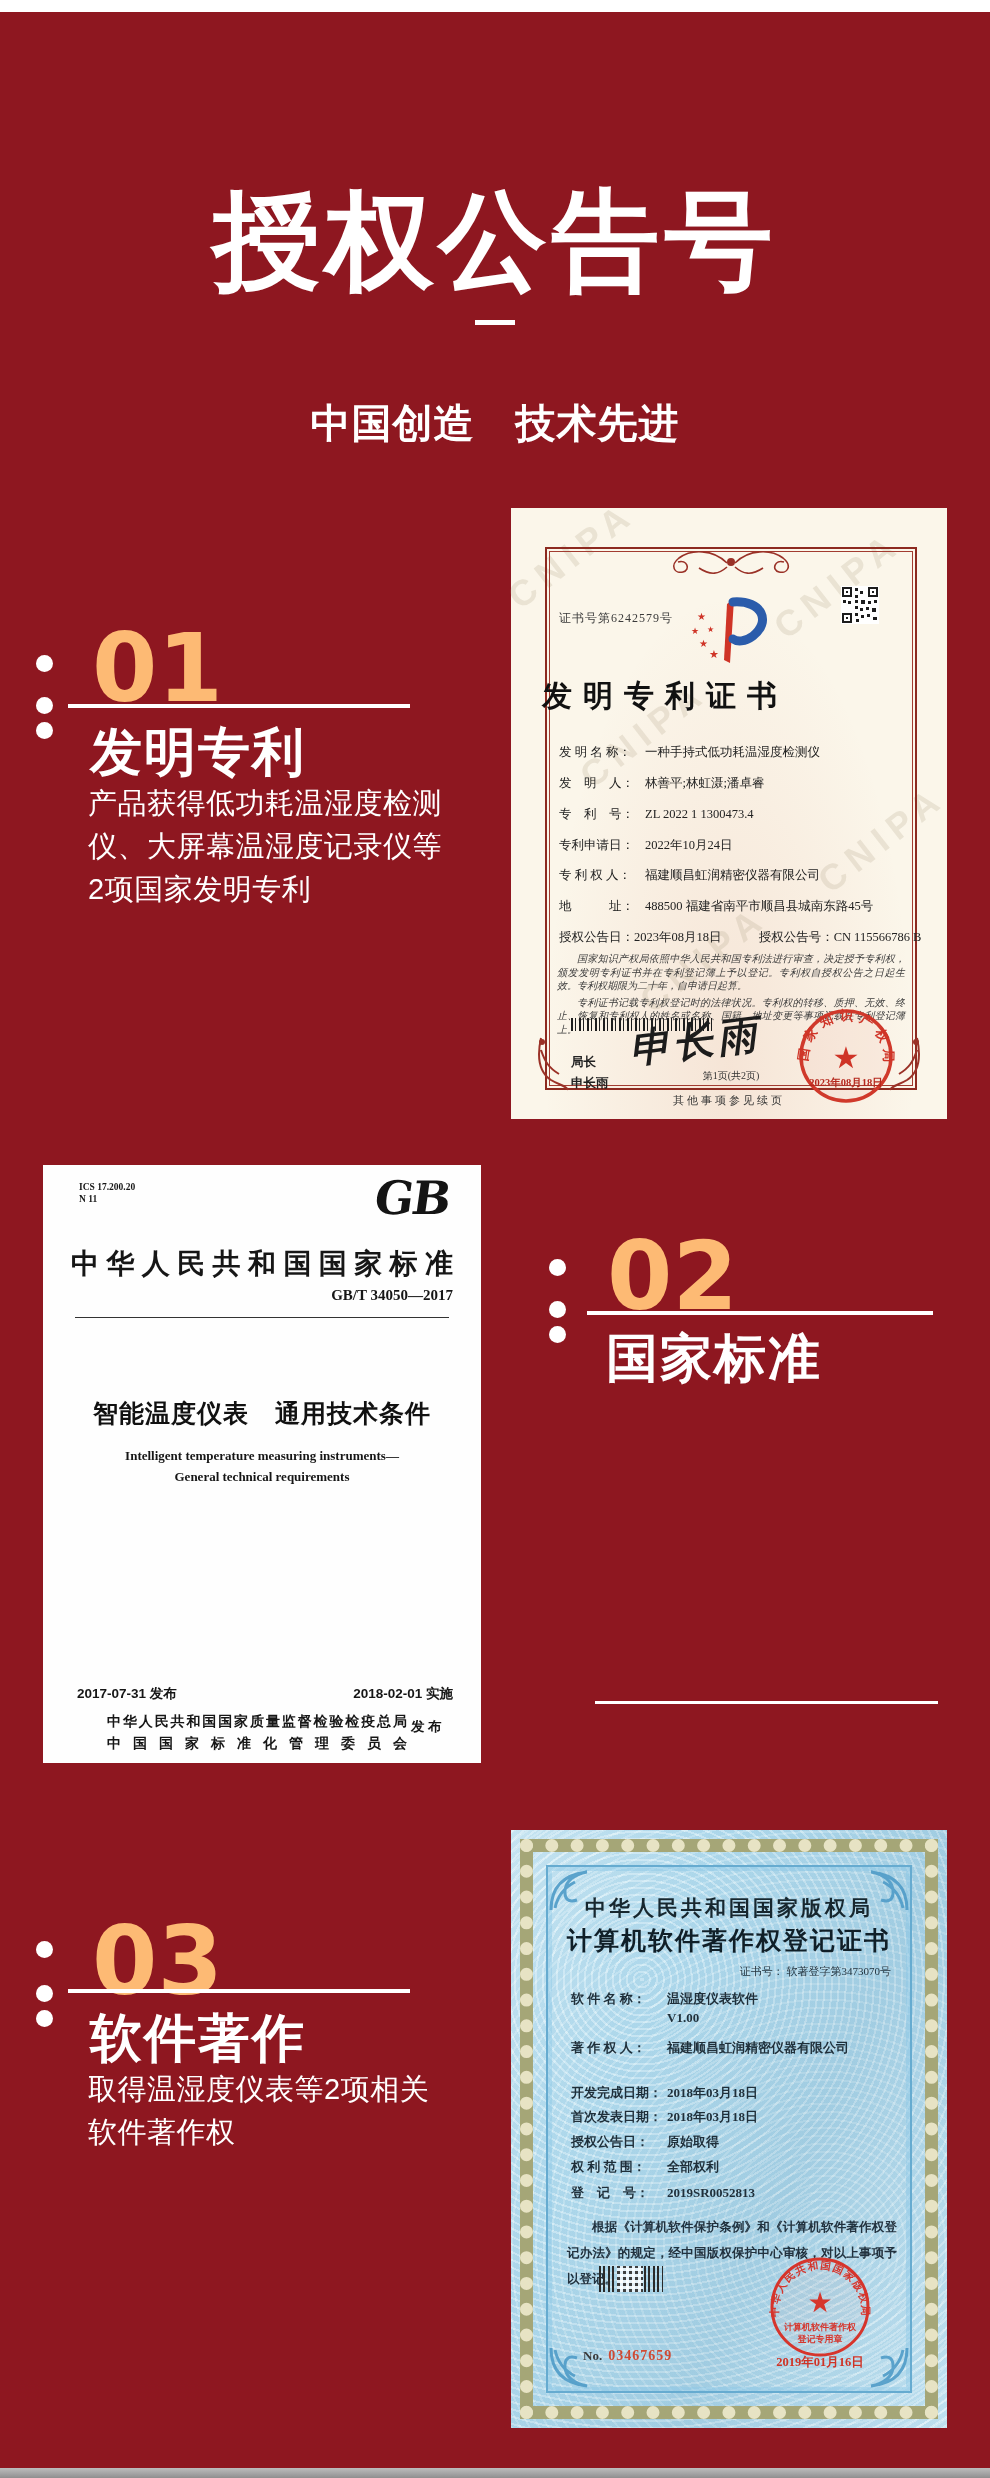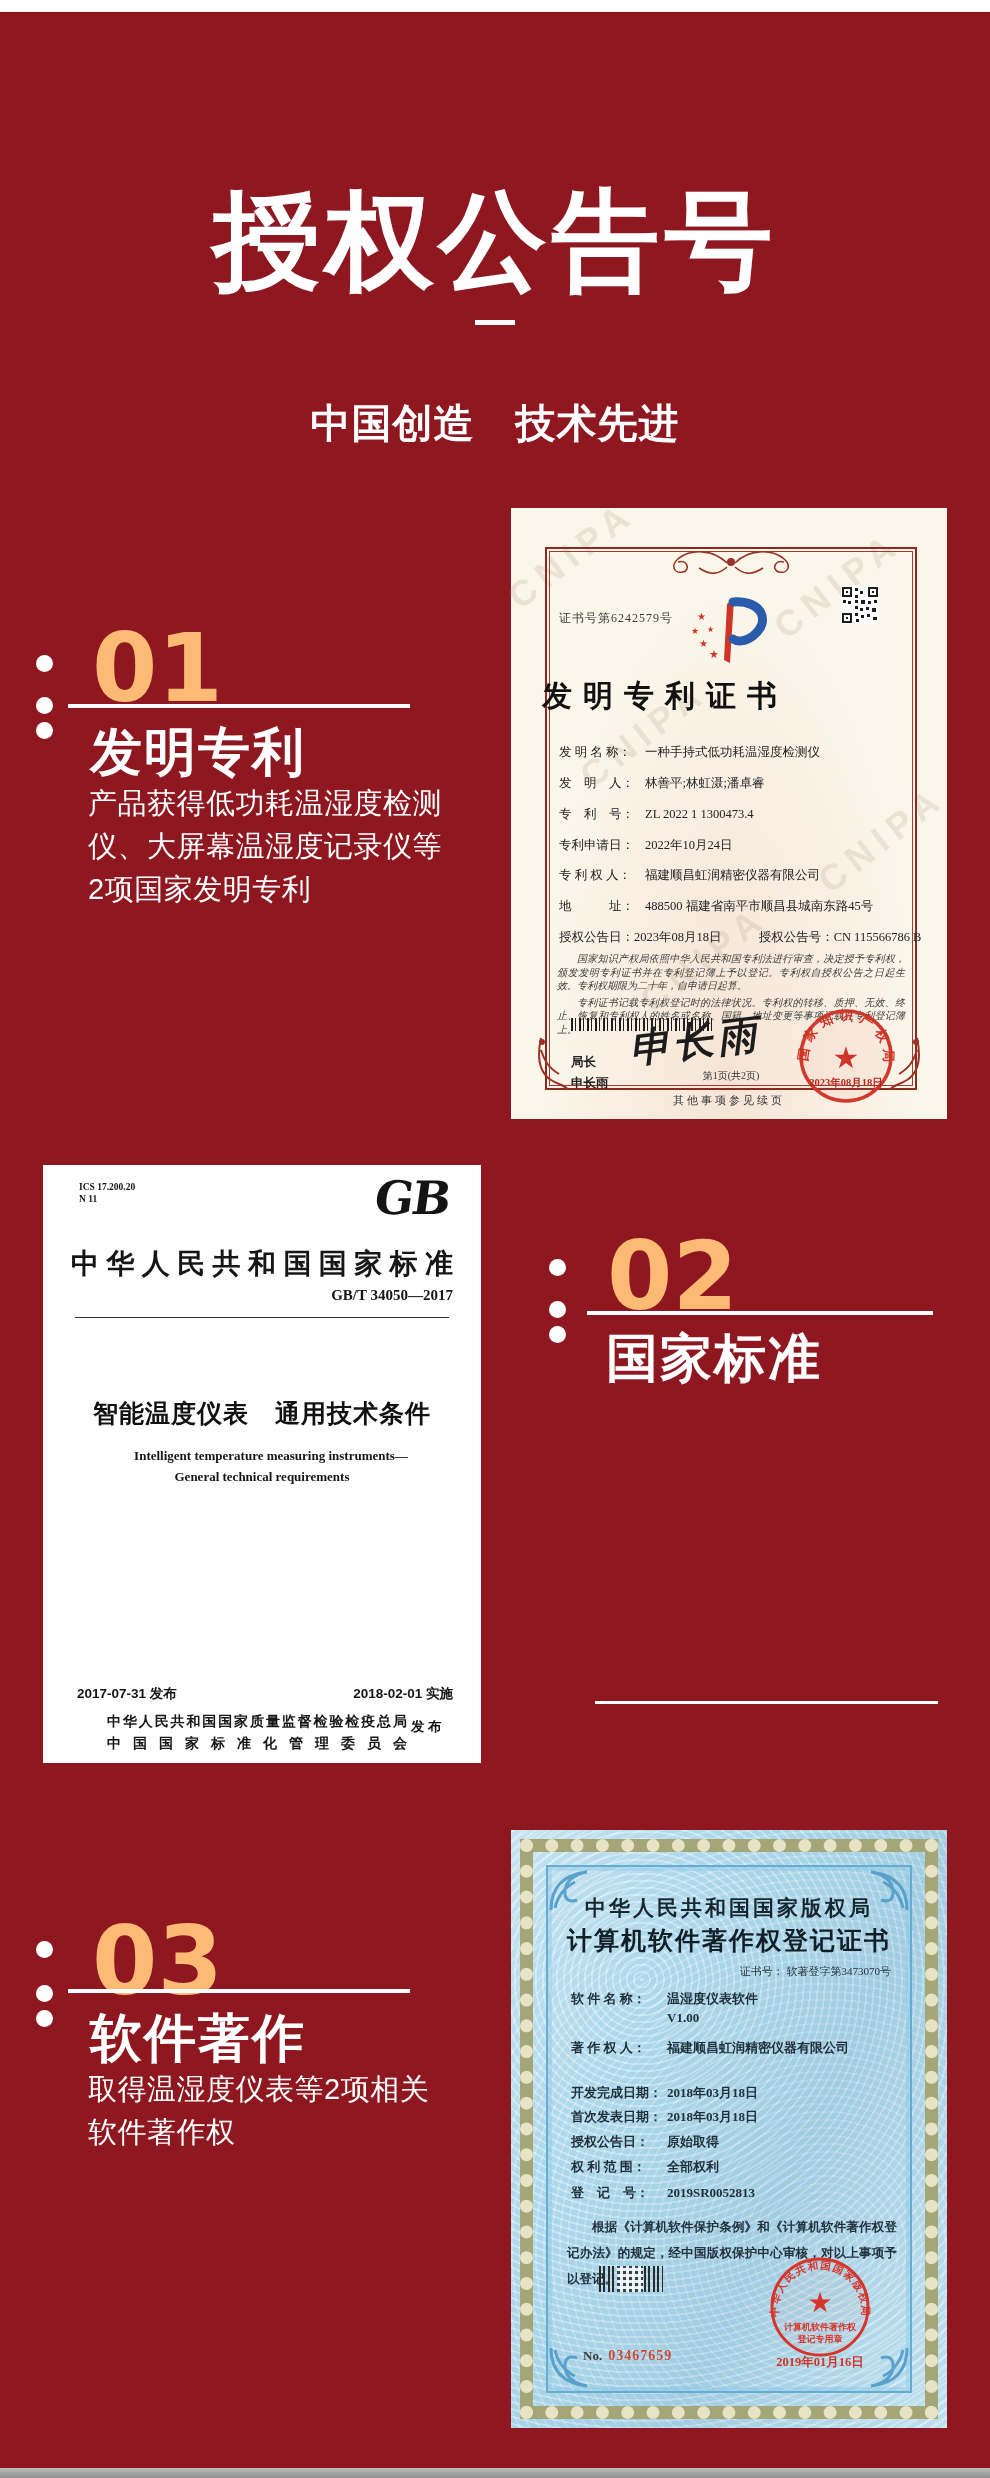--- a/index.html
+++ b/index.html
@@ -275,21 +275,21 @@
   <div class="gb">
     <div class="gb-ics">
       <div>ICS 17.200.20</div>
       <div>N 11</div>
     </div>
     <div class="gb-logo">GB</div>
     <div class="gb-header">中华人民共和国国家标准</div>
     <div class="gb-stdno">GB/T 34050—2017</div>
     <div class="gb-hr"></div>
     <div class="gb-title">智能温度仪表　通用技术条件</div>
-    <div class="gb-en" style="top:283px;padding-left:9px;">Intelligent temperature measuring instruments—</div>
+    <div class="gb-en" style="top:283px;">Intelligent temperature measuring instruments—</div>
     <div class="gb-en" style="top:304px;">General technical requirements</div>
     <div class="gb-date" style="left:34px;">2017-07-31 发布</div>
     <div class="gb-date" style="right:28px;">2018-02-01 实施</div>
     <div class="gb-issuer" style="top:548px;">中华人民共和国国家质量监督检验检疫总局</div>
     <div class="gb-issuer" style="top:570px;">中 国 国 家 标 准 化 管 理 委 员 会</div>
     <div class="gb-publish">发 布</div>
   </div>
 
   <div class="sw">
     <div class="sw-frame"></div>

